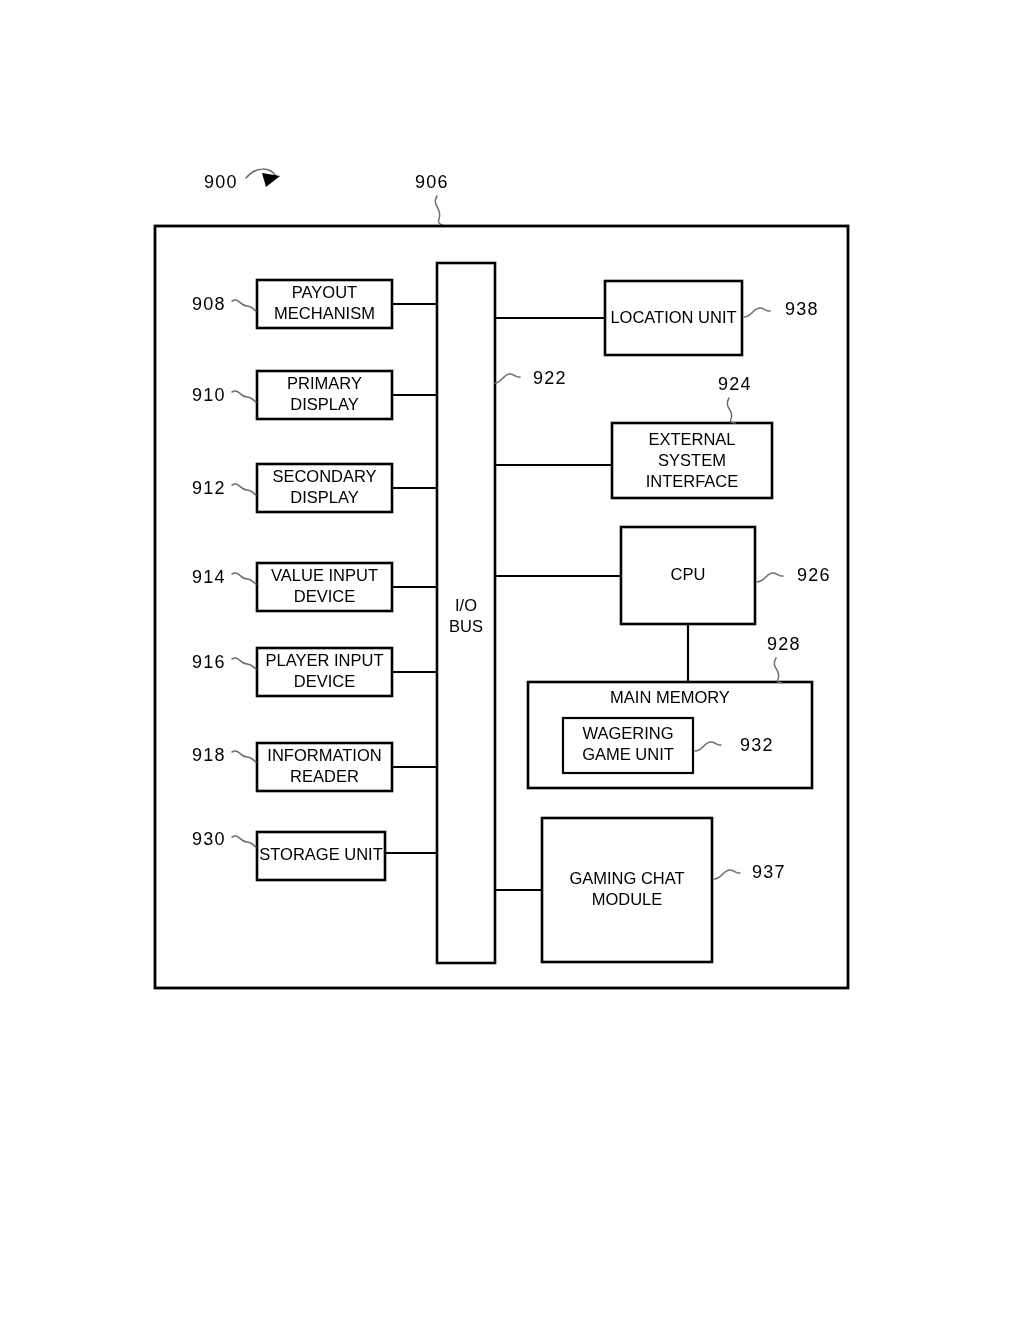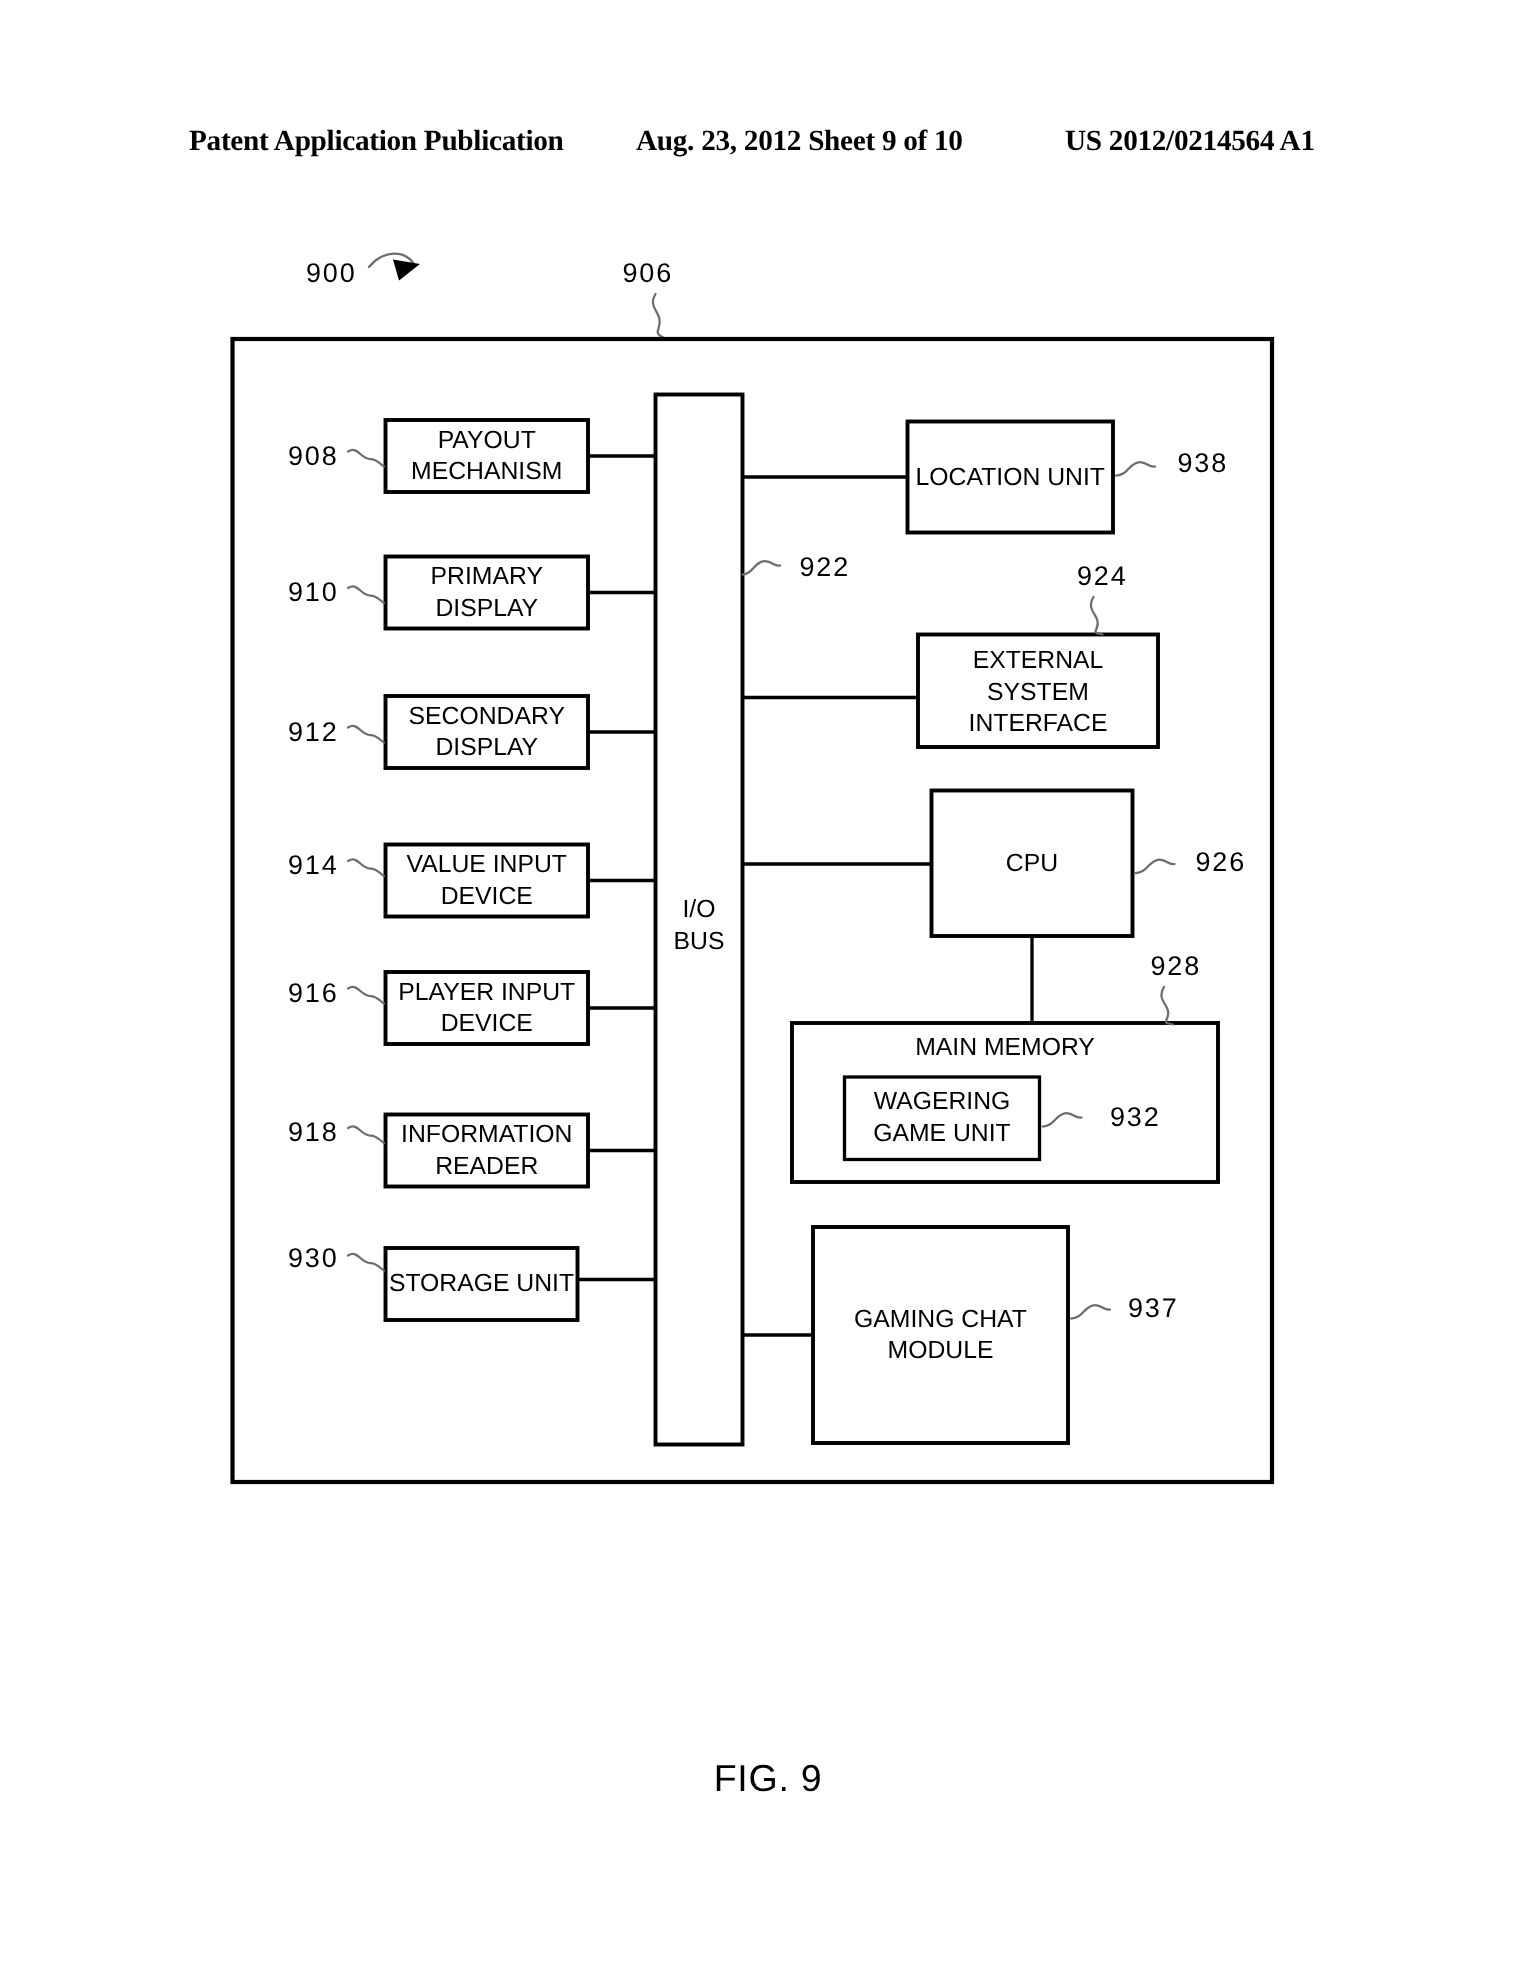--- a/index.html
+++ b/index.html
@@ -112,25 +112,20 @@
   }
   .arrowhead {
     fill: #000000;
   }
 </style>
 </head>
 <body>
 
 <div id="page">
 
-  <div class="page-header">
-    <span class="hdr-pub">Patent Application Publication</span>
-    <span class="hdr-date">Aug. 23, 2012  Sheet 9 of 10</span>
-    <span class="hdr-num">US 2012/0214564 A1</span>
-  </div>
 
   <svg id="figure-svg" viewBox="0 0 1024 1320">
 
     <text class="ref-num" x="204" y="183">900</text>
     <path class="leader" d="M 246 178 C 256 166 270 167 276 176"></path>
     <polygon class="arrowhead" points="262,173 280,176 266,187"></polygon>
 
     <text class="ref-num" x="415" y="183">906</text>
     <path class="leader" d="M 437 196 C 431 206 443 208 439 219 C 437 224 441 224 444 226"></path>
 
@@ -225,15 +220,14 @@
 
     <rect class="blk" x="542" y="818" width="170" height="144"></rect>
     <text class="box-label" x="627" y="880">GAMING CHAT</text>
     <text class="box-label" x="627" y="901">MODULE</text>
     <line class="conn" x1="495" y1="890" x2="542" y2="890"></line>
     <text class="ref-num" x="752" y="873">937</text>
     <path class="leader" d="M 714 879 C 722 879 723 870 730 870 C 735 870 736 874 740 873"></path>
 
   </svg>
 
-  <div class="fig-caption">FIG. 9</div>
 
 </div>
 
 </body></html>

